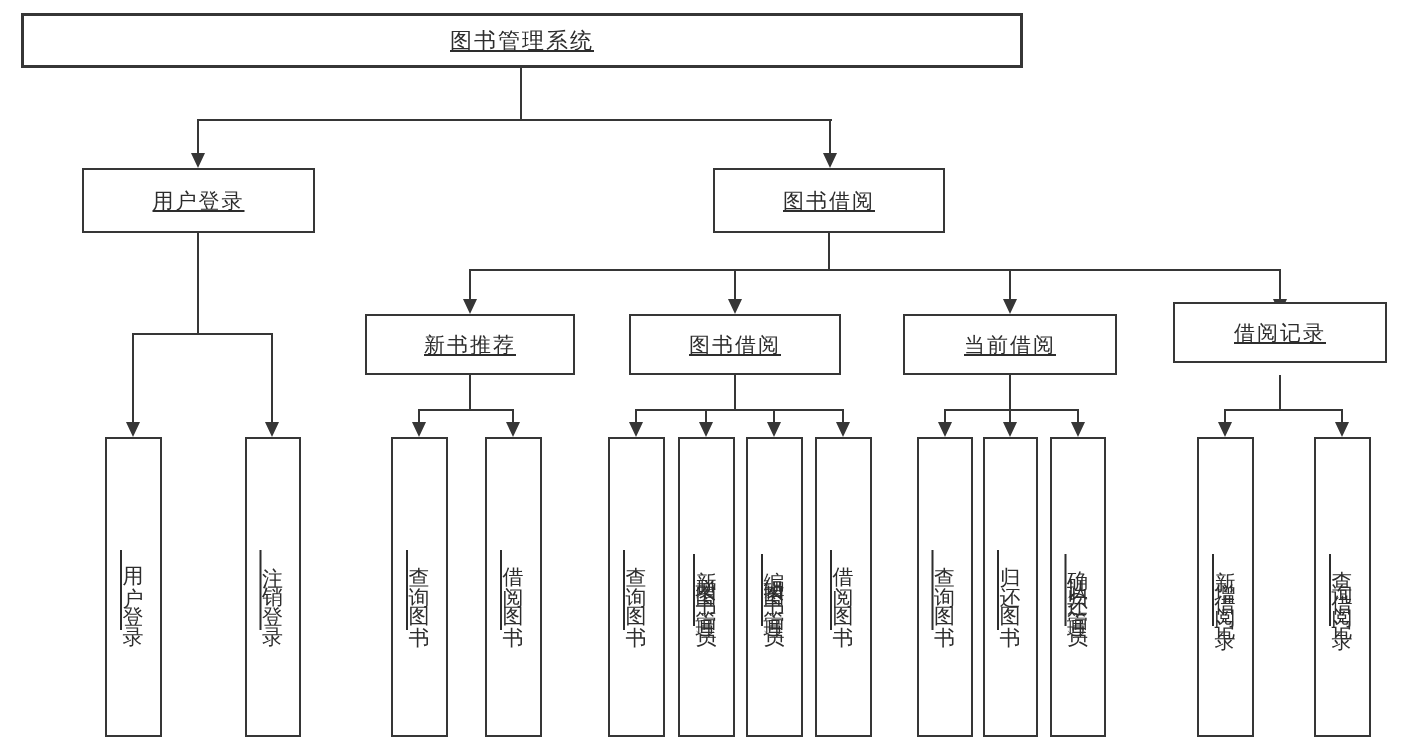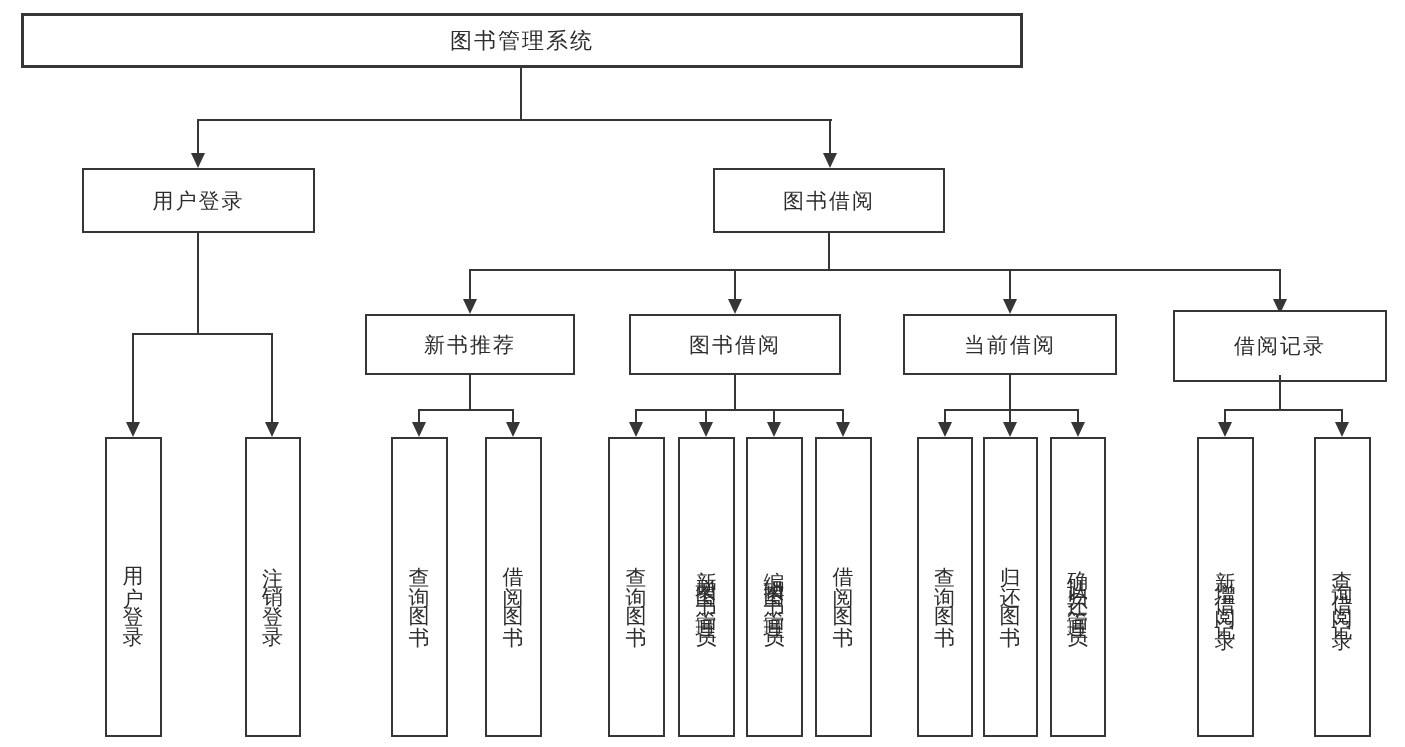--- a/index.html
+++ b/index.html
@@ -8,20 +8,21 @@
   .box{
     position:absolute;
     box-sizing:border-box;
     border:2px solid #363636;
     background:#ffffff;
     color:#2d2d2d;
     display:flex;align-items:center;justify-content:center;
     font-size:21px;
     letter-spacing:2px;
     text-align:center;
+    text-decoration:underline;
   }
   .rootbox{border-width:3px;font-size:22px;}
   .vbox{
     writing-mode:vertical-rl;
     text-orientation:mixed;
     letter-spacing:10px;
     line-height:1;
     padding-top:6px;
   }
   .sp-wide{letter-spacing:20px;}
@@ -76,21 +77,21 @@
   <div class="vline" style="left:734px;top:269px;height:31px"></div>
   <div class="arrow" style="left:728px;top:299px"></div>
   <div class="vline" style="left:1009px;top:269px;height:31px"></div>
   <div class="arrow" style="left:1003px;top:299px"></div>
   <div class="vline" style="left:1279px;top:269px;height:31px"></div>
   <div class="arrow" style="left:1273px;top:299px"></div>
 
   <div class="box" style="left:629px;top:314px;width:212px;height:61px">图书借阅</div>
   <div class="box" style="left:365px;top:314px;width:210px;height:61px">新书推荐</div>
   <div class="box" style="left:903px;top:314px;width:214px;height:61px">当前借阅</div>
-  <div class="box" style="left:1173px;top:310px;width:214px;height:72px">借阅记录</div>
+  <div class="box" style="left:1173px;top:302px;width:214px;height:61px">借阅记录</div>
 
   <div class="vline" style="left:469px;top:375px;height:36px"></div>
   <div class="hline" style="left:418px;top:409px;width:96px"></div>
   <div class="vline" style="left:418px;top:409px;height:14px"></div>
   <div class="arrow" style="left:412px;top:422px"></div>
   <div class="vline" style="left:512px;top:409px;height:14px"></div>
   <div class="arrow" style="left:506px;top:422px"></div>
 
   <div class="vline" style="left:734px;top:375px;height:36px"></div>
   <div class="hline" style="left:635px;top:409px;width:209px"></div>

